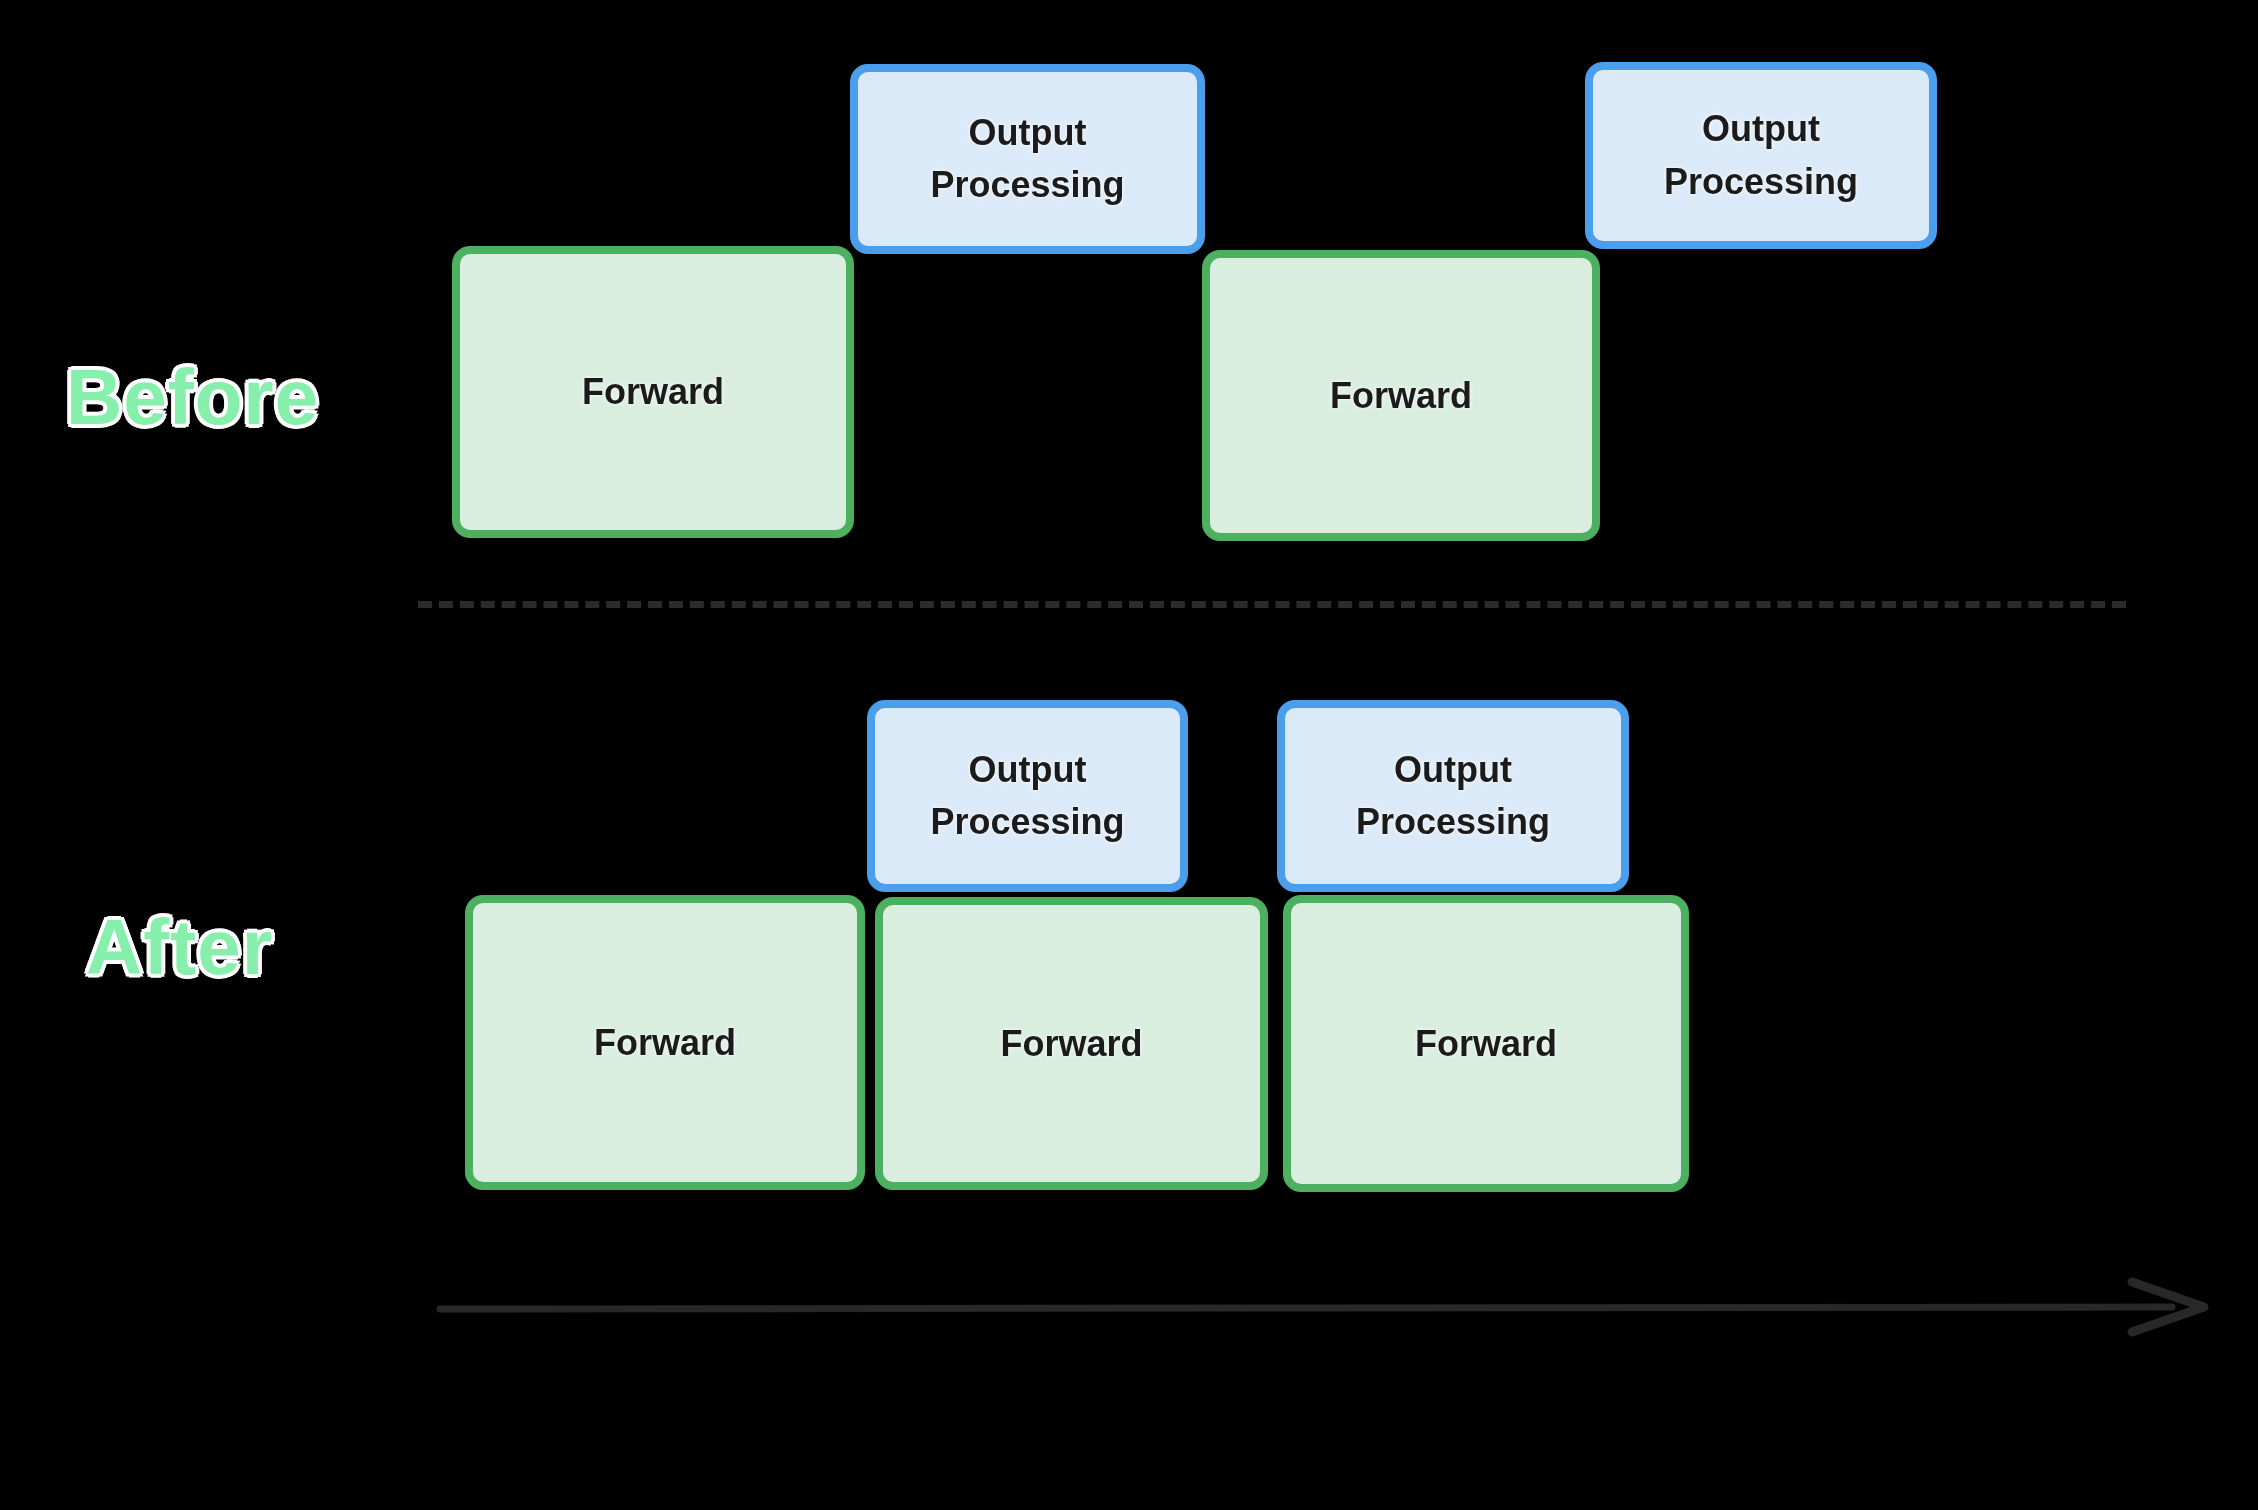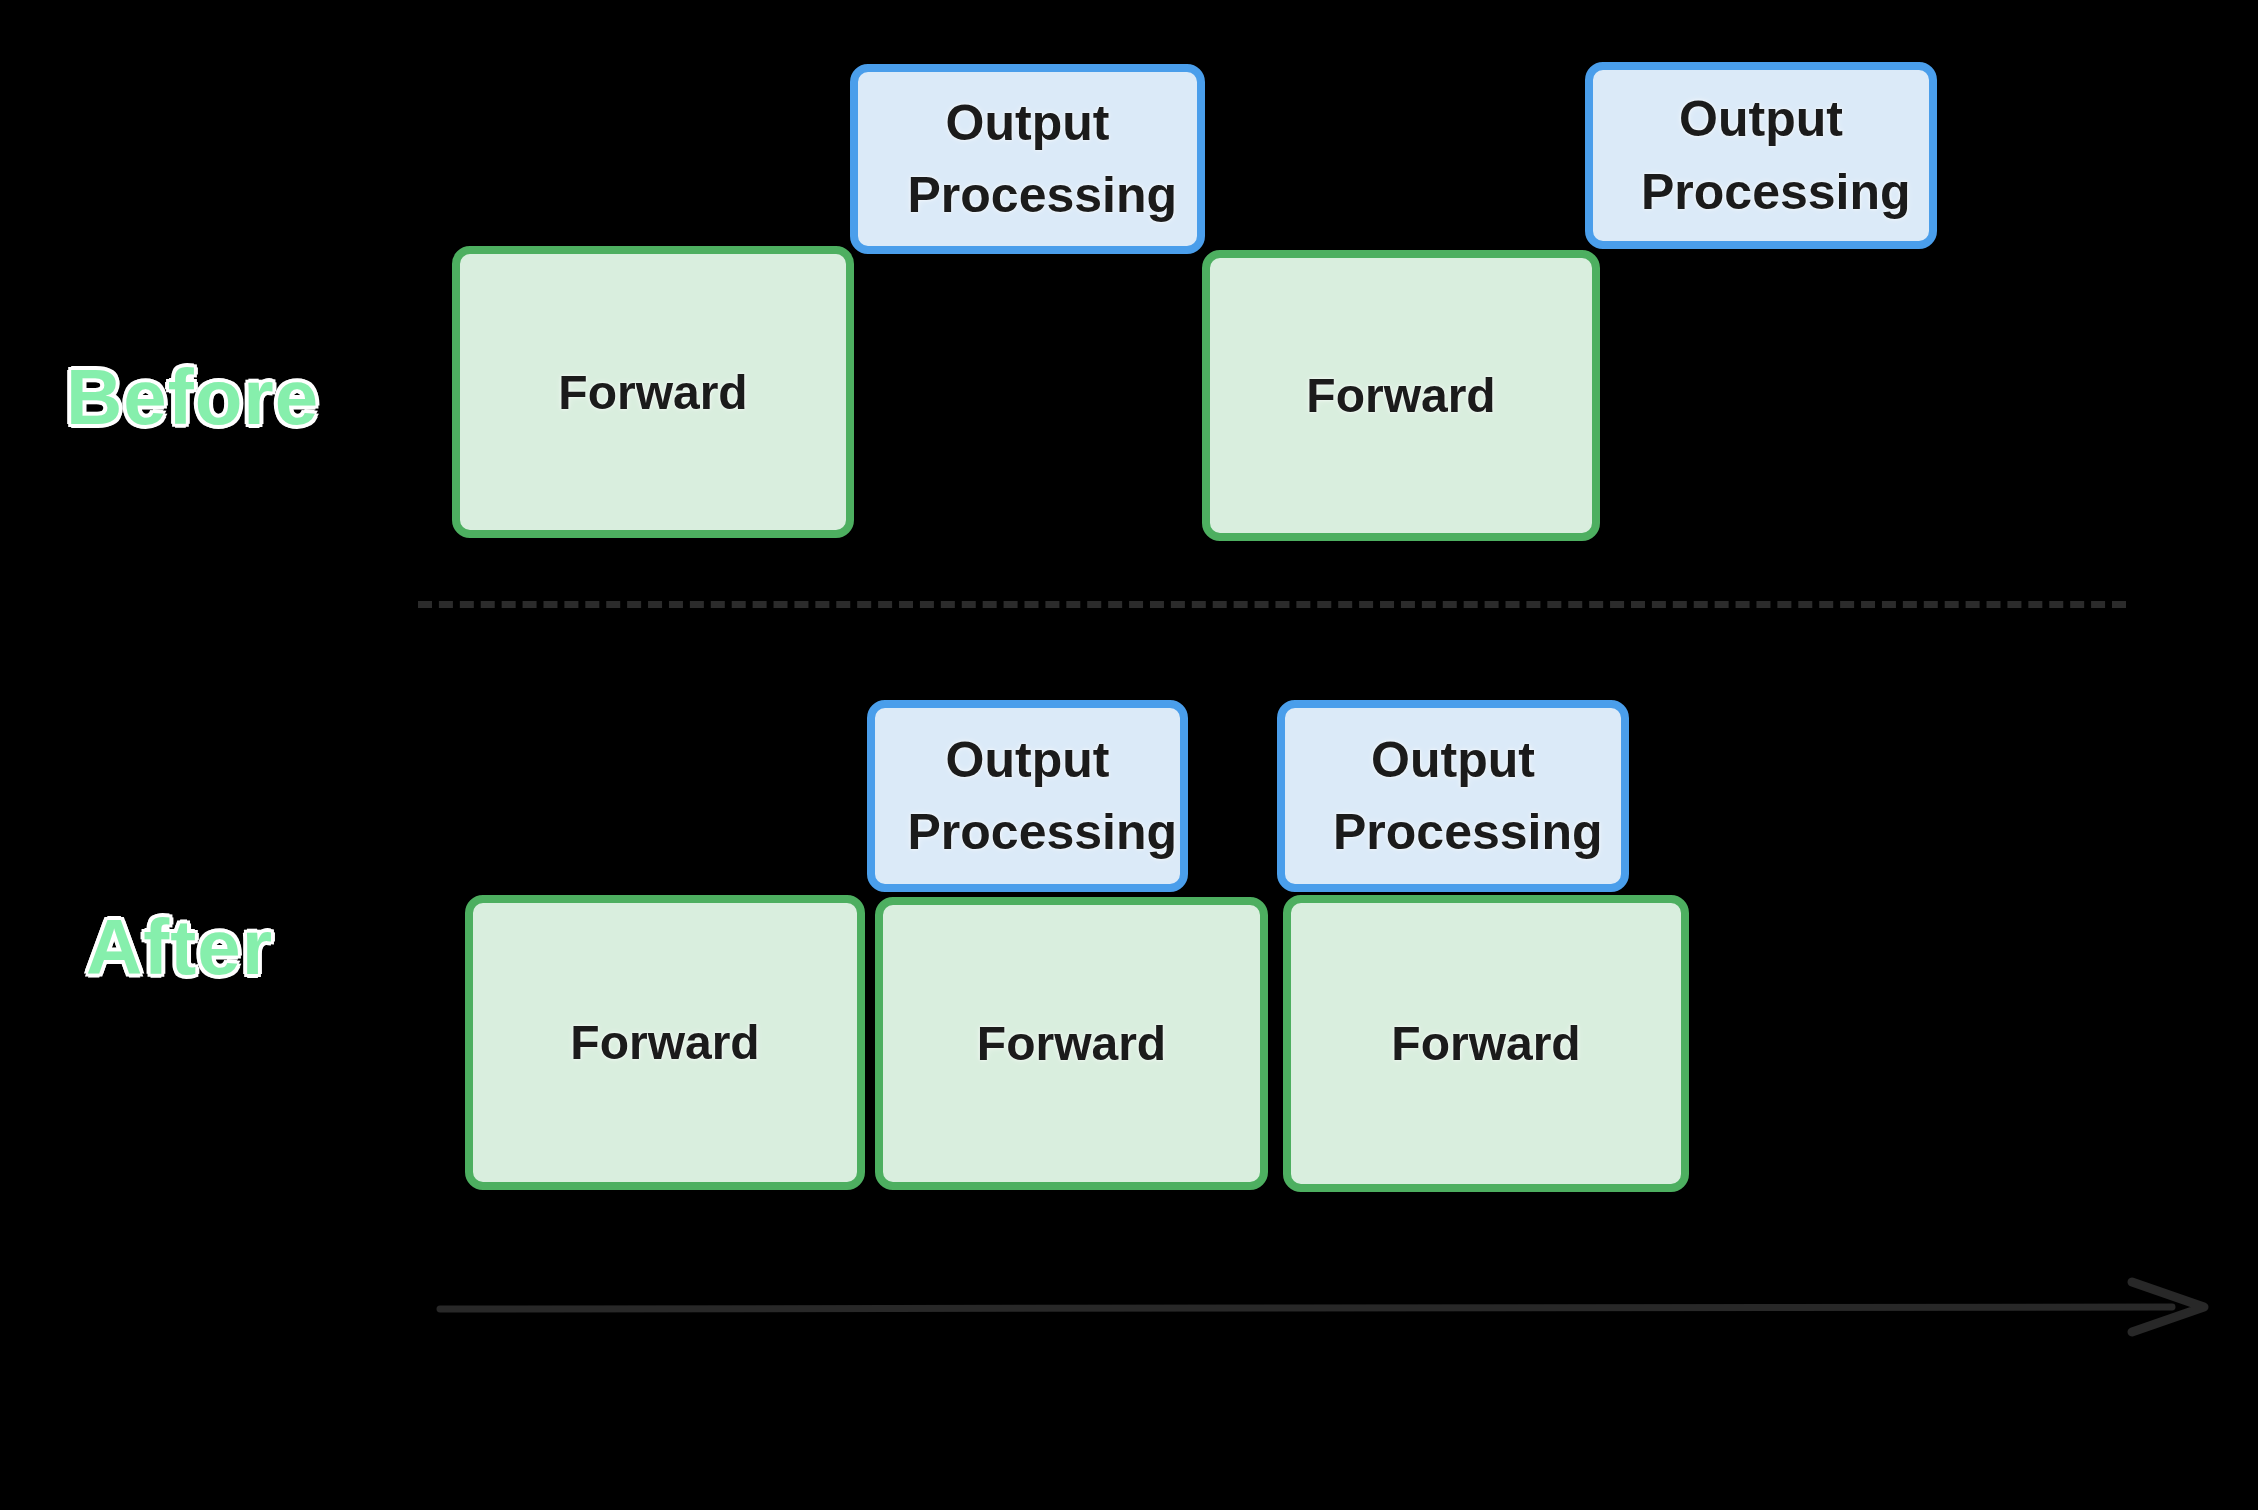--- a/index.html
+++ b/index.html
@@ -44,27 +44,27 @@
     text-align: center;
     font-weight: 700;
     color: #1b1b1b;
   }
   .box span {
     text-shadow: 0 0 3px rgba(255,255,255,0.9), 0 0 7px rgba(255,255,255,0.45);
   }
   .box.green {
     background: #d9eede;
     border: 8px solid #4daf60;
-    font-size: 48px;
+    font-size: 36px;
     z-index: 1;
   }
   .box.blue {
     background: #dbeaf8;
     border: 8px solid #4a9eeb;
-    font-size: 50px;
+    font-size: 36px;
     line-height: 1.45;
     z-index: 2;
   }
   .box.blue span { display: inline-block; width: 240px; }
 
   
   .b-f1 { left: 452px;  top: 246px; width: 402px; height: 292px; }
   .b-o1 { left: 850px;  top: 64px;  width: 355px; height: 190px; }
   .b-f2 { left: 1202px; top: 250px; width: 398px; height: 291px; }
   .b-o2 { left: 1585px; top: 62px;  width: 352px; height: 187px; }

